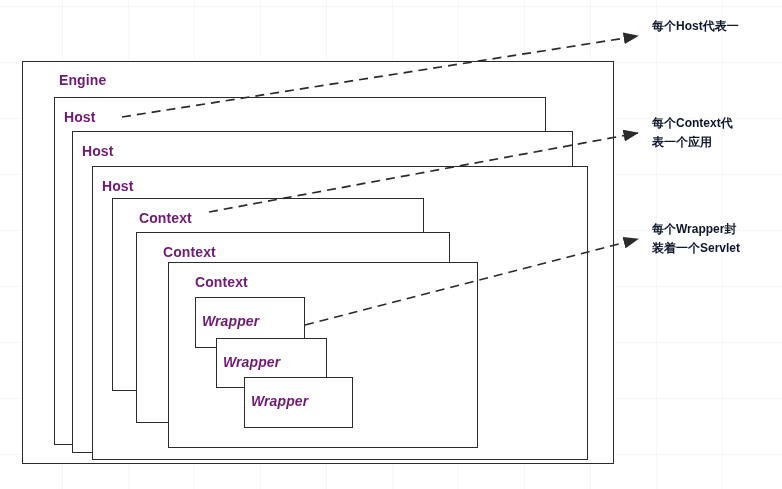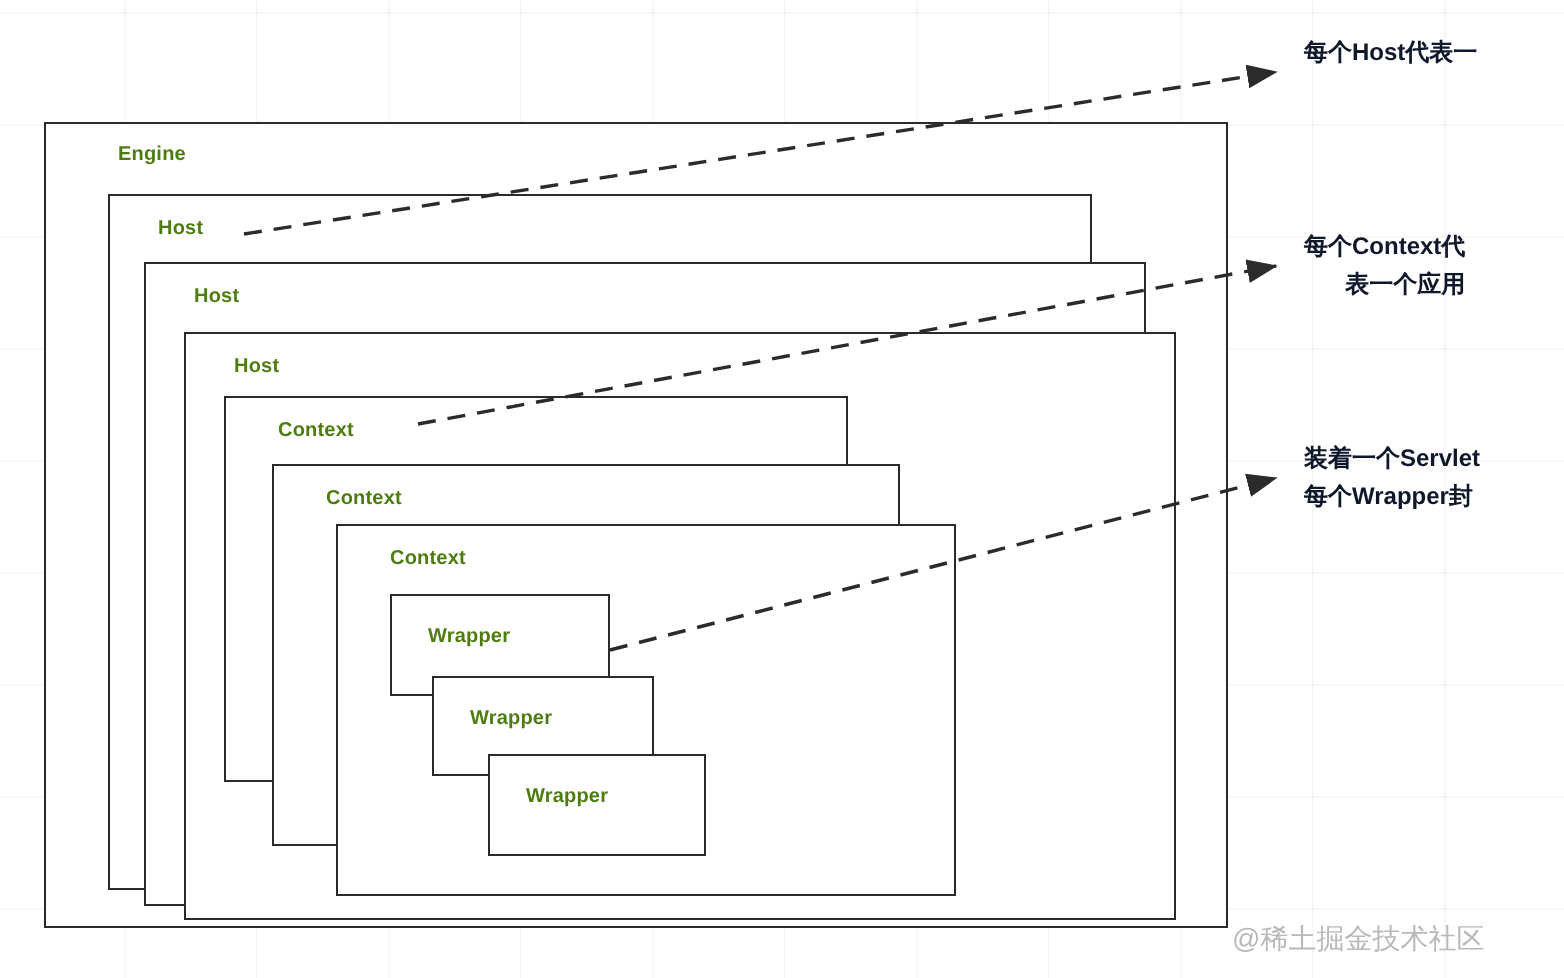--- a/index.html
+++ b/index.html
@@ -32,30 +32,30 @@
     pointer-events: none;
   }
   .box {
     position: absolute;
     background: #ffffff;
     border: 1.6px solid #2b2b2b;
     box-sizing: border-box;
   }
   .box > .box-label {
     position: absolute;
-    font-size: 10px;
+    font-size: 14px;
     font-weight: 700;
-    color: #4d7c0f;
+    color: #701a75;
     letter-spacing: 0.1px;
     white-space: nowrap;
   }
   .label-engine { left: 36px;  top: 10px; }
-  .label-host   { left: 24px;  top: 11px; }
+  .label-host   { left: 9px;  top: 11px; }
   .label-ctx    { left: 26px;  top: 11px; text-align: right; }
-  .label-wrap   { left: 18px;  top: 15px; font-size: 13px; }
+  .label-wrap   { left: 6px;  top: 15px; font-size: 13px; font-style: italic; }
 
   #overlay {
     position: absolute;
     left: 0; top: 0;
     width: 782px;
     height: 489px;
     pointer-events: none;
   }
   .annotation {
     position: absolute;
@@ -122,25 +122,24 @@
     </defs>
     <line x1="122" y1="117" x2="638" y2="36" stroke="#2b2b2b" stroke-width="1.7" stroke-dasharray="9,6" marker-end="url(#arrowhead)"></line>
     <line x1="209" y1="212" x2="638" y2="133" stroke="#2b2b2b" stroke-width="1.7" stroke-dasharray="9,6" marker-end="url(#arrowhead)"></line>
     <line x1="305" y1="325" x2="638" y2="239" stroke="#2b2b2b" stroke-width="1.7" stroke-dasharray="9,6" marker-end="url(#arrowhead)"></line>
   </svg>
 
   <div class="annotation" style="left:652px; top:17px;">
     <div>每个Host代表一</div>
   </div>
 
-  <div class="annotation" style="left:652px; top:114px;text-align:right;">
+  <div class="annotation" style="left:652px; top:114px;">
     <div>每个Context代</div>
     <div>表一个应用</div>
   </div>
 
   <div class="annotation" style="left:652px; top:220px;">
+    <div>每个Wrapper封</div>
     <div>装着一个Servlet</div>
-    <div>每个Wrapper封</div>
   </div>
 
-  <div class="watermark" style="left:616px; top:461px;">@稀土掘金技术社区</div>
 
 </div>
 
 </body></html>

